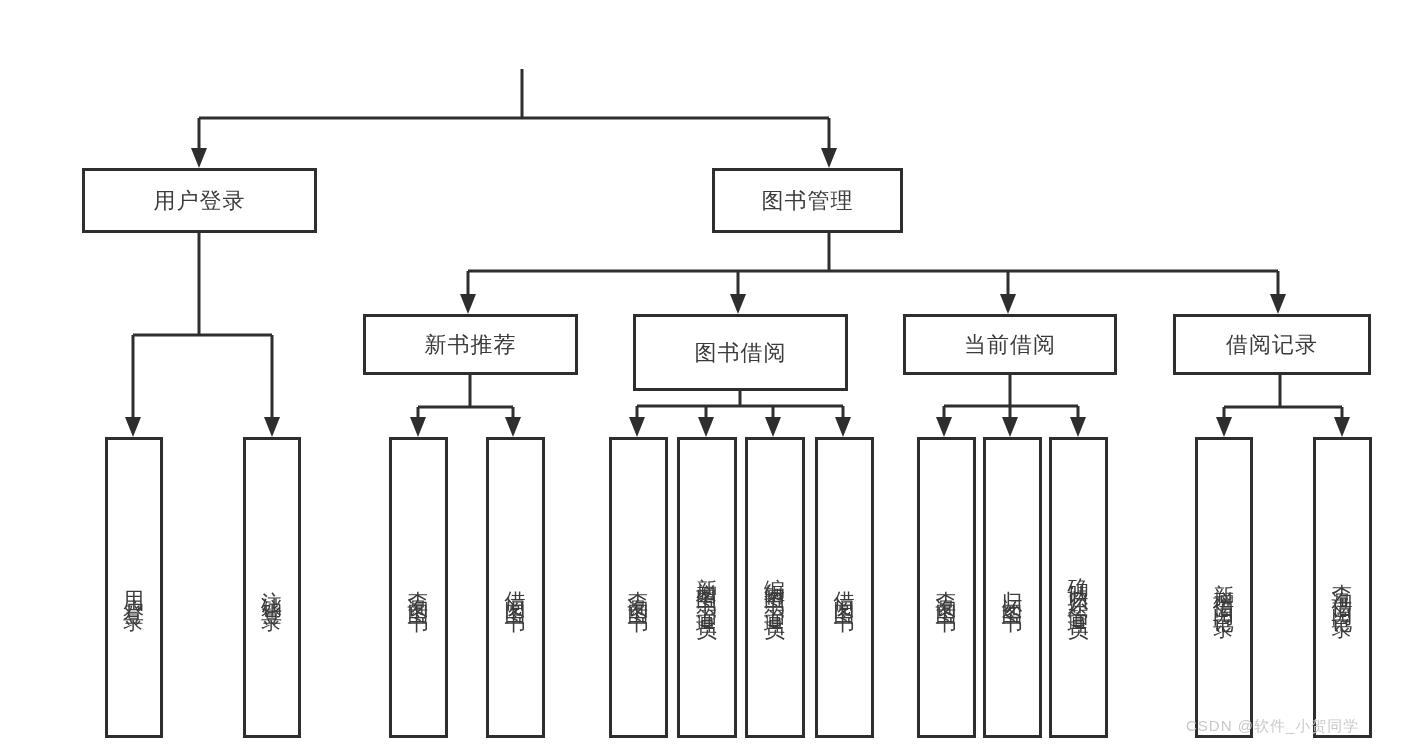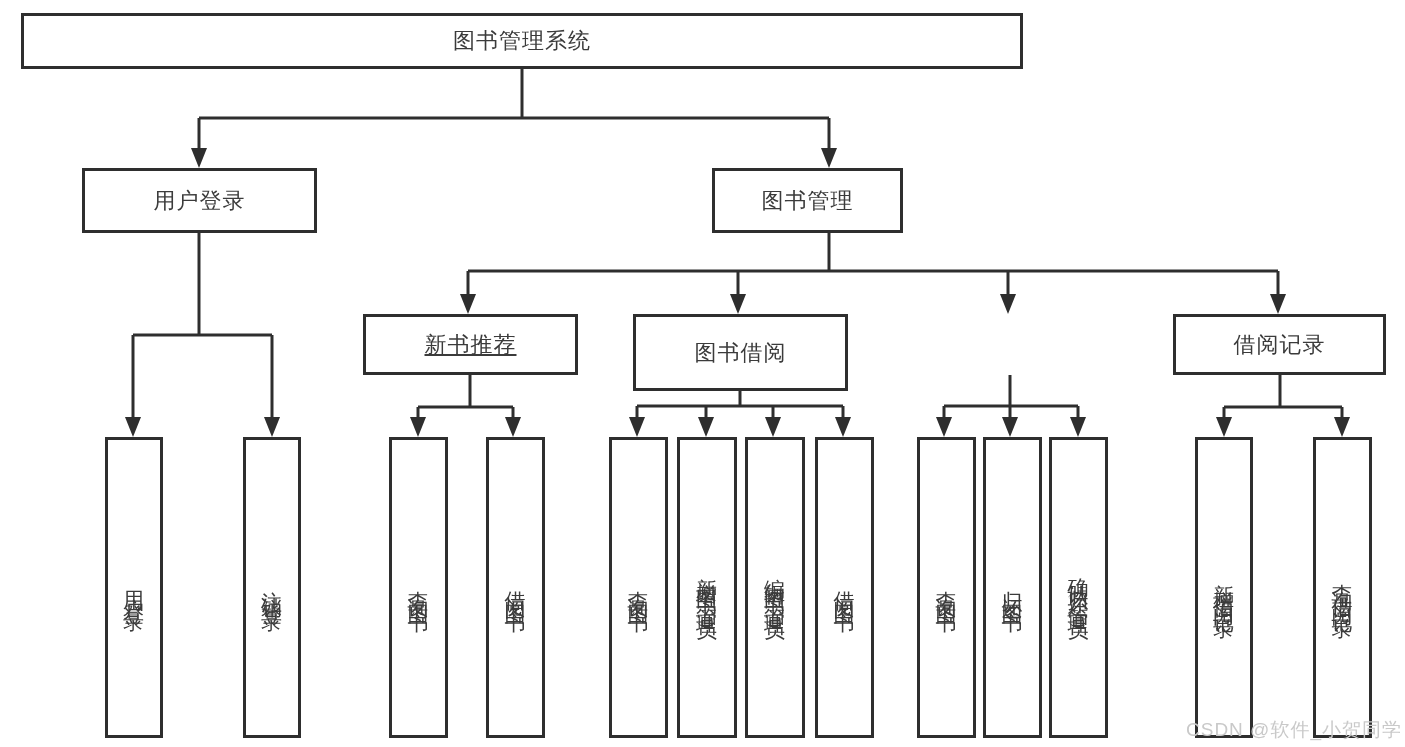--- a/index.html
+++ b/index.html
@@ -26,21 +26,21 @@
     writing-mode:vertical-rl;
     text-orientation:mixed;
     font-size:21px;
     letter-spacing:7px;
     line-height:1;
   }
   .leaf.long{letter-spacing:6px;}
   #watermark{
     position:absolute;
     left:1186px;top:717px;
-    font-size:19px;
+    font-size:15px;
     color:#c9c9c9;
     letter-spacing:1px;
     z-index:5;
     white-space:nowrap;
   }
 </style>
 </head>
 <body>
 
 <div id="stage">
@@ -107,28 +107,28 @@
       <polygon points="765,417 781,417 773,437"></polygon>
       <polygon points="835,417 851,417 843,437"></polygon>
       <polygon points="936,417 952,417 944,437"></polygon>
       <polygon points="1002,417 1018,417 1010,437"></polygon>
       <polygon points="1070,417 1086,417 1078,437"></polygon>
       <polygon points="1216,417 1232,417 1224,437"></polygon>
       <polygon points="1334,417 1350,417 1342,437"></polygon>
     </g>
   </svg>
 
-  <div class="node" style="left:21px;top:13px;width:1002px;height:56px;">图书管理系统</div>
 
   <div class="node" style="left:82px;top:168px;width:235px;height:65px;">用户登录</div>
   <div class="node" style="left:712px;top:168px;width:191px;height:65px;">图书管理</div>
 
-  <div class="node" style="left:363px;top:314px;width:215px;height:61px;text-decoration:underline;">新书推荐</div>
+  <div class="node" style="left:363px;top:314px;width:215px;height:61px;">新书推荐</div>
   <div class="node" style="left:633px;top:314px;width:215px;height:77px;">图书借阅</div>
-  <div class="node" style="left:1173px;top:314px;width:213px;height:61px;">借阅记录</div>
+  <div class="node" style="left:903px;top:314px;width:214px;height:61px;">当前借阅</div>
+  <div class="node" style="left:1173px;top:314px;width:198px;height:61px;">借阅记录</div>
 
   <div class="node leaf" style="left:105px;top:437px;width:58px;height:301px;">用户登录</div>
   <div class="node leaf" style="left:243px;top:437px;width:58px;height:301px;">注销登录</div>
 
   <div class="node leaf" style="left:389px;top:437px;width:59px;height:301px;">查询图书</div>
   <div class="node leaf" style="left:486px;top:437px;width:59px;height:301px;">借阅图书</div>
 
   <div class="node leaf" style="left:609px;top:437px;width:59px;height:301px;">查询图书</div>
   <div class="node leaf long" style="left:677px;top:437px;width:60px;height:301px;">新增图书（管理员）</div>
   <div class="node leaf long" style="left:745px;top:437px;width:60px;height:301px;">编辑图书（管理员）</div>

